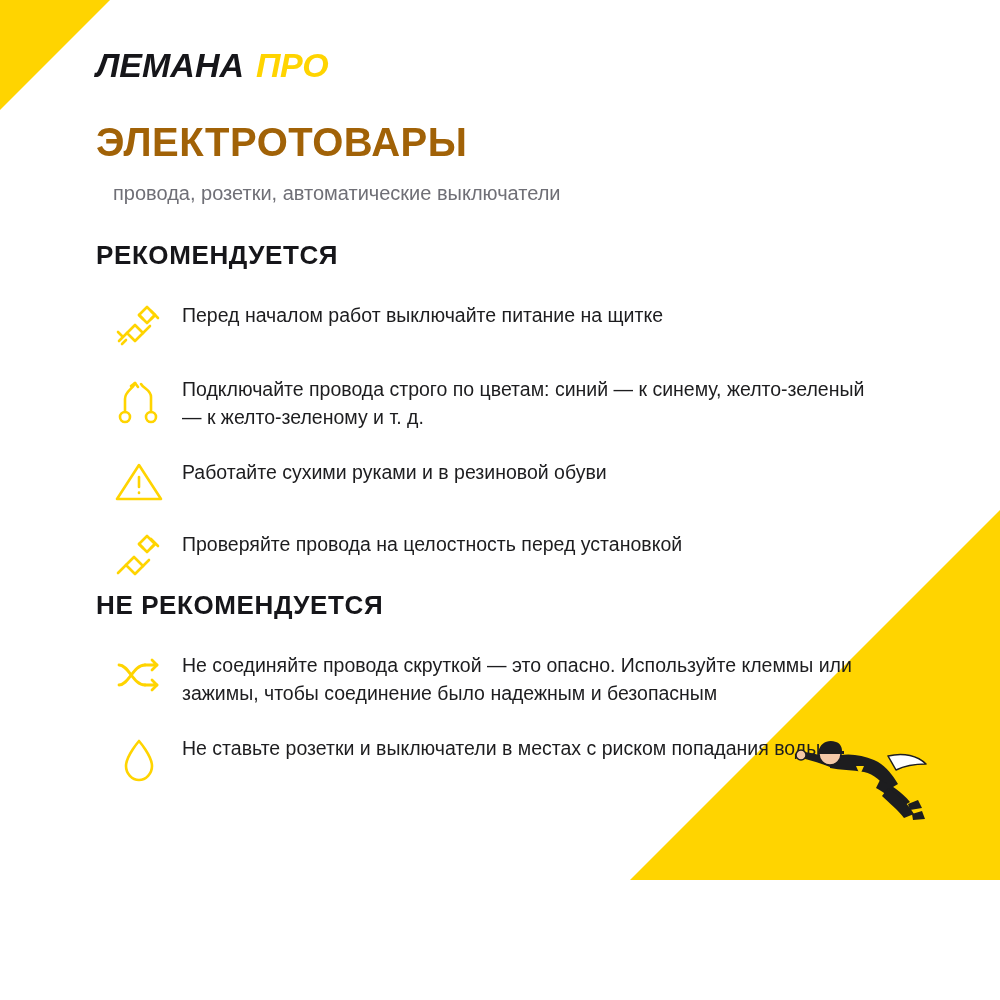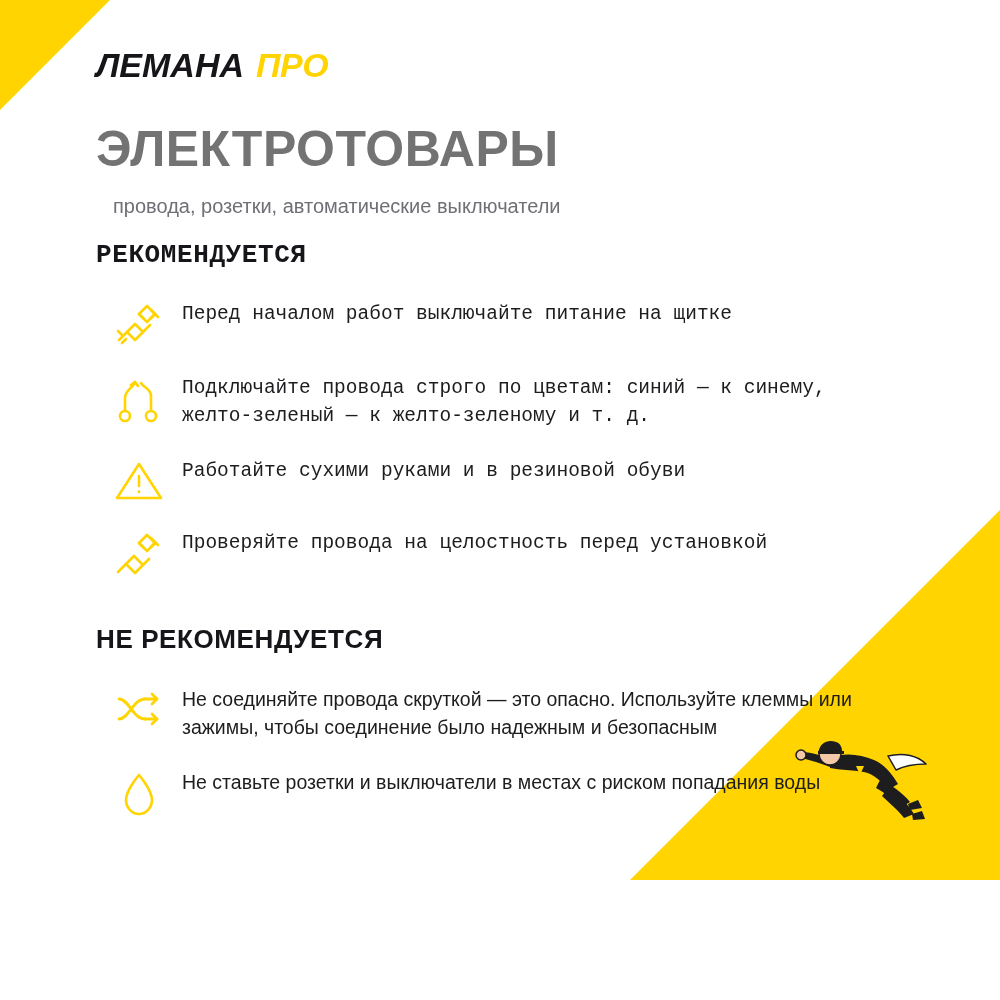--- a/index.html
+++ b/index.html
@@ -81,41 +81,41 @@
   }
 
   
   .title-block {
     position: absolute;
     top: 120px;
     left: 96px;
     right: 60px;
   }
   .main-title {
-    font-size: 50px;
-    font-weight: 800;
-    color: #737373;
+    font-size: 40px;
+    font-weight: 800;
+    color: #a16207;
     letter-spacing: 0.5px;
     margin: 0 0 12px 0;
   }
   .subtitle {
     font-size: 20px;
     color: #6f6f76;
     margin: 17px;
     font-weight: 400;
   }
 
   
   .section {
     position: absolute;
     left: 96px;
     right: 70px;
   }
-  .section-recommended { top: 240px; font-family: Liberation Mono, monospace; }
-  .section-not-recommended { top: 590px; margin-top: 34px; }
+  .section-recommended { top: 240px; }
+  .section-not-recommended { top: 590px; }
 
   .section-title {
     font-size: 26px;
     font-weight: 800;
     color: #16161a;
     letter-spacing: 0.6px;
     margin: 0 0 30px 0;
   }
 
   .item {

